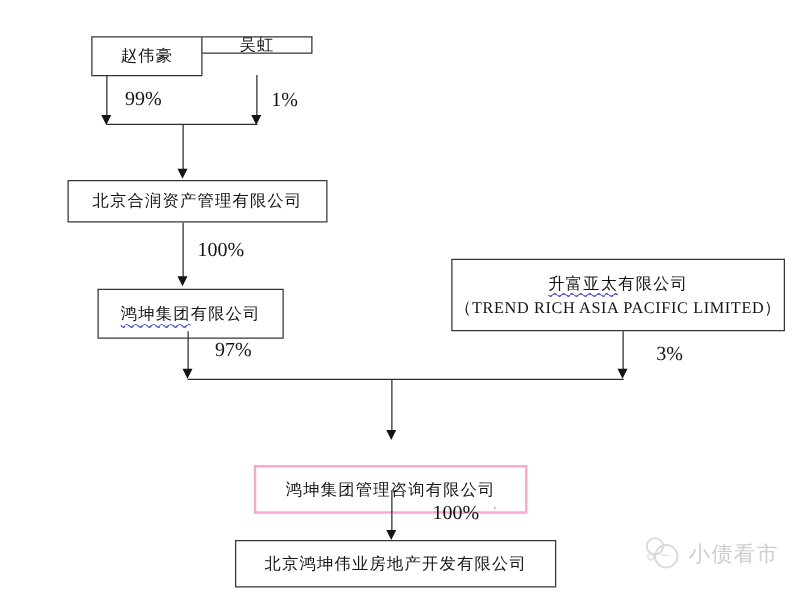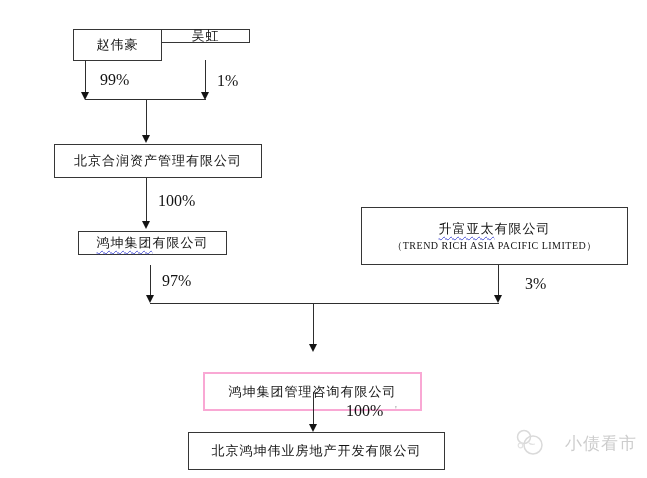--- a/index.html
+++ b/index.html
@@ -20,21 +20,21 @@
     flex-direction: column;
     align-items: center;
     justify-content: center;
     text-align: center;
     font-size: 13px;
     color: #141414;
     letter-spacing: 1px;
     line-height: 1.5;
   }
   .node.heavy { border: 2px solid #f9a8d4; margin-top: 19px; }
-  .node .en-line { font-size: 10px; letter-spacing: 0.5px; }
+  .node .en-line { font-size: 13px; letter-spacing: 0.5px; }
   .wavy {
     text-decoration-line: underline;
     text-decoration-style: wavy;
     text-decoration-color: #4a52d4;
     text-decoration-thickness: 1px;
     text-underline-offset: 3px;
   }
   .vline { position: absolute; width: 1px; background: #2e2e2e; }
   .hline { position: absolute; height: 1px; background: #2e2e2e; }
   .arrow-down {
@@ -53,21 +53,21 @@
     position: absolute;
     font-size: 10px;
     color: #909090;
   }
   .watermark {
     position: absolute;
     left: 514px;
     top: 428px;
     display: flex;
     align-items: center;
-    gap: 19px;
+    gap: 5px;
   }
   .watermark-text {
     font-family: "Liberation Sans", "DejaVu Sans", sans-serif;
     font-size: 17px;
     color: #cdcdcd;
     letter-spacing: 1px;
     white-space: nowrap;
   }
 </style>
 </head>
@@ -94,42 +94,42 @@
   <div class="pct" style="left:217px; top:72px;">1%</div>
 
   <div class="node" style="left:54px; top:144px; width:208px; height:34px;">
     <span>北京合润资产管理有限公司</span>
   </div>
 
   <div class="vline" style="left:146px; top:178px; height:44px;"></div>
   <div class="arrow-down" style="left:142px; top:221px;"></div>
   <div class="pct" style="left:158px; top:192px;">100%</div>
 
-  <div class="node" style="left:78px; top:231px; width:149px; height:24px;justify-content:center;">
+  <div class="node" style="left:78px; top:231px; width:149px; height:40px;justify-content:center;">
     <span>
       <span class="wavy">鸿坤集团</span><span>有限公司</span>
     </span>
   </div>
 
   <div class="node" style="left:361px; top:207px; width:267px; height:58px;">
     <span>
       <span class="wavy">升富亚太</span><span>有限公司</span>
     </span>
     <span class="en-line">（TREND RICH ASIA PACIFIC LIMITED）</span>
   </div>
 
   <div class="vline" style="left:150px; top:265px; height:31px;"></div>
   <div class="arrow-down" style="left:146px; top:295px;"></div>
   <div class="vline" style="left:498px; top:265px; height:31px;"></div>
   <div class="arrow-down" style="left:494px; top:295px;"></div>
   <div class="hline" style="left:150px; top:303px; width:349px;"></div>
   <div class="vline" style="left:313px; top:304px; height:41px;"></div>
   <div class="arrow-down" style="left:309px; top:344px;"></div>
 
-  <div class="pct" style="left:162px; top:272px;">97%</div>
+  <div class="pct" style="left:172px; top:272px;">97%</div>
   <div class="pct" style="left:525px; top:275px;">3%</div>
 
   <div class="node heavy" style="left:203px; top:353px; width:219px; height:39px;">
     <span>鸿坤集团管理咨询有限公司</span>
   </div>
 
   <div class="vline" style="left:313px; top:392px; height:33px;"></div>
   <div class="arrow-down" style="left:309px; top:424px;"></div>
   <div class="pct" style="left:346px; top:402px;">100%</div>
   <div class="stray" style="left:395px; top:404px;">'</div>

